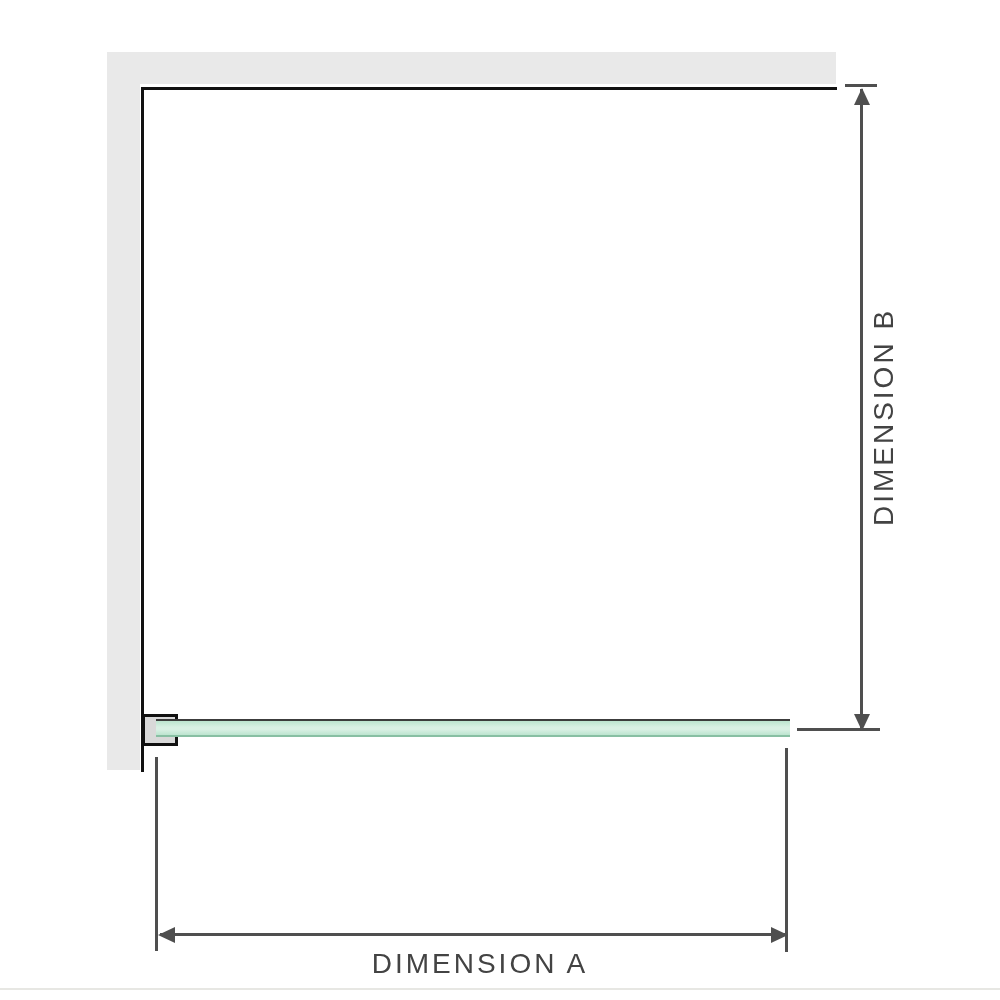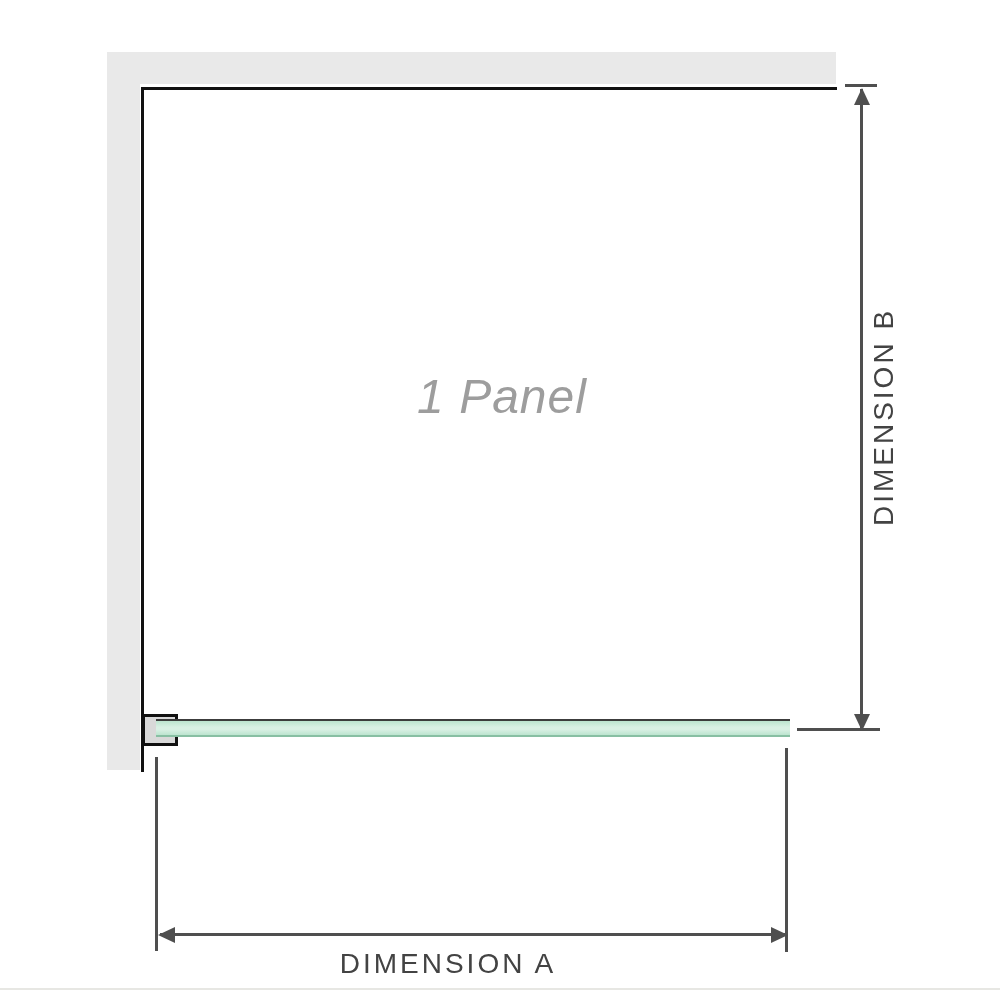--- a/index.html
+++ b/index.html
@@ -102,21 +102,21 @@
   }
 
   .dim-label {
     color: var(--dim-text, #434343);
     font-size: 28px;
     font-weight: 300;
     letter-spacing: 3px;
     white-space: nowrap;
   }
   .dima-label {
-    left: 448px; top: 964px;
+    left: 480px; top: 964px;
     transform: translate(-50%, -50%);
   }
   .dimb-label {
     left: 884px; top: 417px;
     transform: translate(-50%, -50%) rotate(-90deg);
   }
 
   .bottom-rule {
     left: 0; top: 988px; width: 1000px; height: 2px;
     background: var(--rule, #e7e7e3);
@@ -126,21 +126,20 @@
 <body>
 
 <div id="stage">
 
   <div class="abs wall-top"></div>
   <div class="abs wall-side"></div>
 
   <div class="abs frame-top"></div>
   <div class="abs frame-left"></div>
 
-  <div class="abs panel-label">1 Panel</div>
 
   <div class="abs bracket"></div>
   <div class="abs glass"></div>
 
   <div>
     <div class="abs dim dimb-tick-top"></div>
     <div class="abs dim dimb-line"></div>
     <div class="abs tri tri-up"></div>
     <div class="abs tri tri-down"></div>
     <div class="abs dim dimb-tick-bottom"></div>

